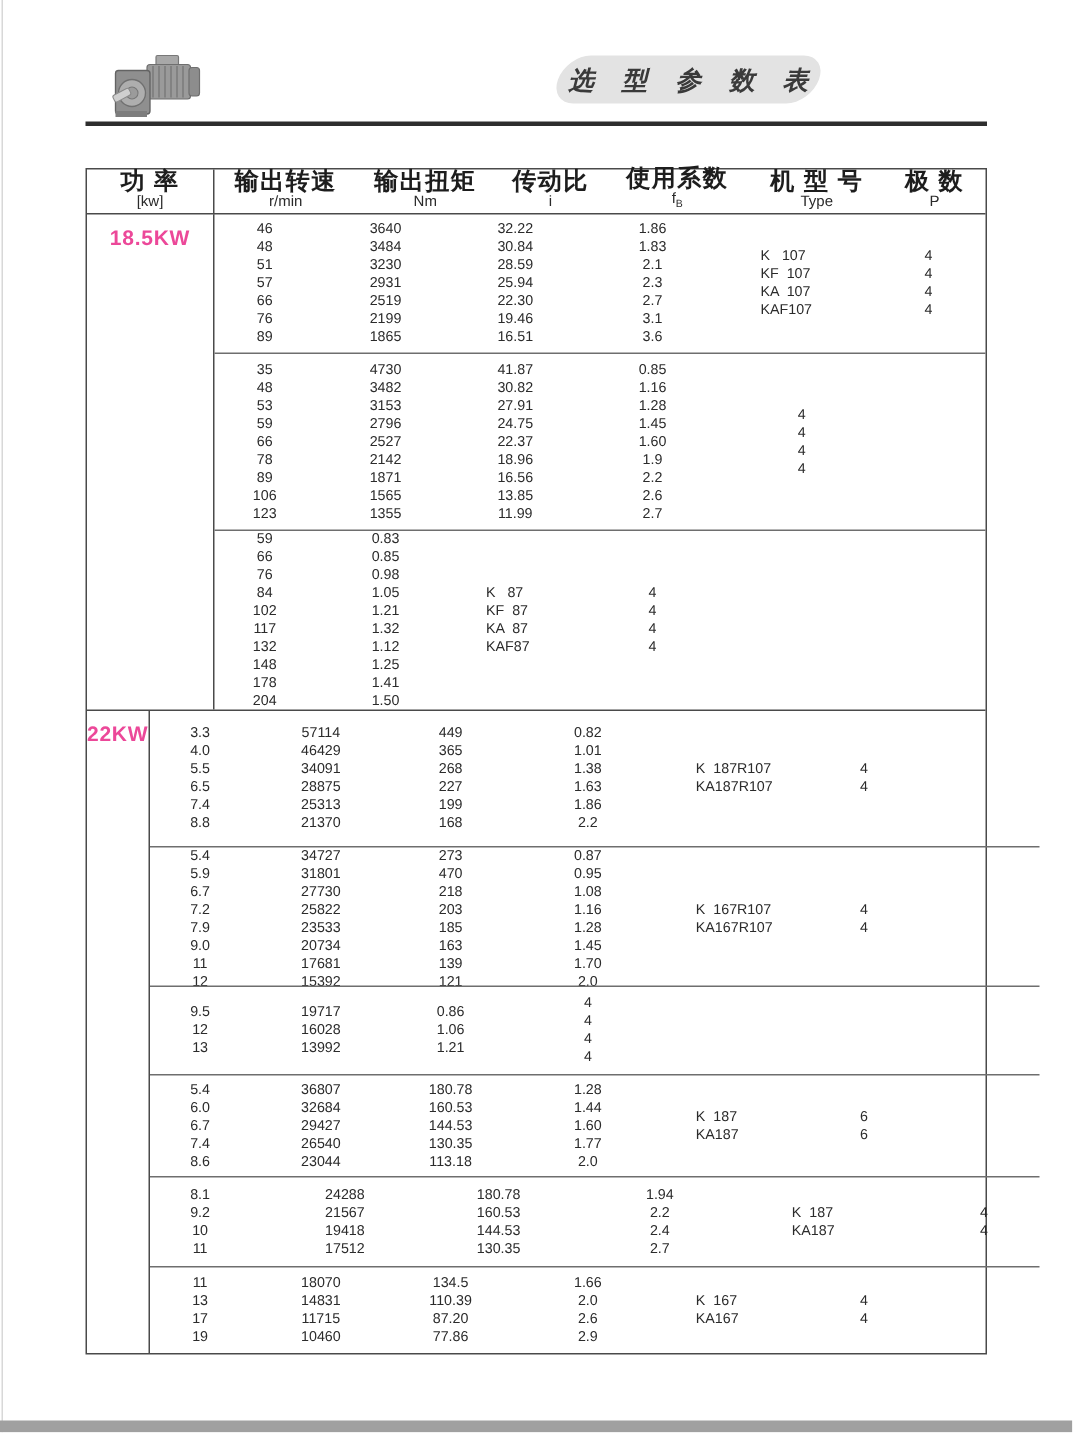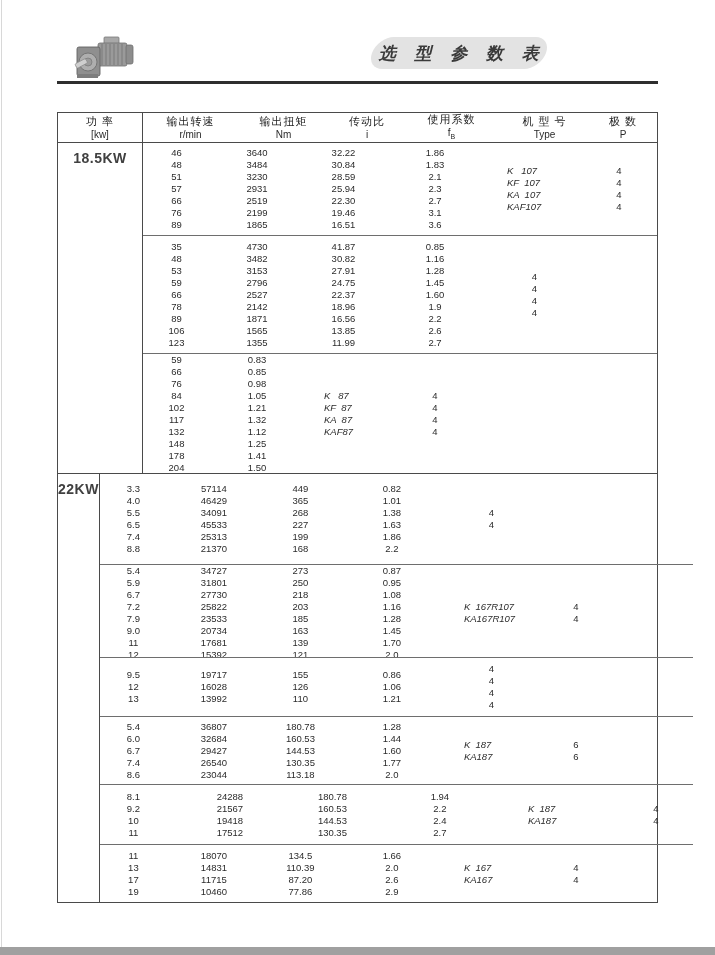--- a/index.html
+++ b/index.html
@@ -26,37 +26,37 @@
 
   .ptable {
     position:absolute; left:57px; top:112px; width:601px;
     border:1px solid #4a4a4a; background:#fff;
   }
   .thead {
     display:grid; grid-template-columns:85px 95px 91px 76px 93px 93px 64px;
     height:30px; border-bottom:1px solid #4a4a4a; align-items:center;
   }
   .th { text-align:center; line-height:13px; }
-  .th .zh { font-size:11px; font-weight:normal; letter-spacing:1px; color:#1d1d1d; }
+  .th .zh { font-size:16px; font-weight:bold; letter-spacing:1px; color:#1d1d1d; }
   .th .unit { font-size:10px; color:#2a2a2a; }
   .th sub { font-size:7px; }
   .th.power { border-right:1px solid #4a4a4a; height:100%; display:flex; flex-direction:column; justify-content:center; }
 
   .table-section { display:flex; }
   .table-section + .table-section { border-top:1px solid #4a4a4a; }
   .power-cell { width:85px; border-right:1px solid #4a4a4a; padding-top:7px; text-align:center; }
-  .power-label { font-size:14px; font-weight:bold; letter-spacing:0.5px; color:#404040; }
+  .power-label { font-size:14px; font-weight:bold; letter-spacing:0.5px; color:#ec4899; }
   .groups { flex:1; display:flex; flex-direction:column; }
   .group {
     display:grid; grid-template-columns:67px 94px 79px 104px 95px 74px;
   }
   .group + .group { border-top:1px solid #6e6e6e; }
   .gcol { display:flex; flex-direction:column; justify-content:center; }
   .gline { height:12px; line-height:12px; font-size:9.5px; text-align:center; color:#2b2b2b; white-space:pre; }
-  .gcol.type .gline { text-align:left; padding-left:20px;font-style:italic; }
+  .gcol.type .gline { text-align:left; padding-left:20px; }
 </style>
 </head>
 <body>
 
 <div class="page">
   <div class="page-edge"></div>
 
   <svg class="logo" viewBox="0 0 66 50">
     <rect x="31" y="3" width="15" height="9" rx="1" fill="#a8a8a8" stroke="#787878" stroke-width="0.8"></rect>
     <rect x="25" y="9" width="29" height="23" rx="2" fill="#9a9a9a" stroke="#6f6f6f" stroke-width="0.8"></rect>
@@ -272,39 +272,43 @@
                 <div class="gline">4.0</div>
                 <div class="gline">5.5</div>
                 <div class="gline">6.5</div>
                 <div class="gline">7.4</div>
                 <div class="gline">8.8</div>
               </div>
               <div class="gcol">
                 <div class="gline">57114</div>
                 <div class="gline">46429</div>
                 <div class="gline">34091</div>
-                <div class="gline">45533</div>
+                <div class="gline">28875</div>
                 <div class="gline">25313</div>
                 <div class="gline">21370</div>
               </div>
               <div class="gcol">
                 <div class="gline">449</div>
                 <div class="gline">365</div>
                 <div class="gline">268</div>
                 <div class="gline">227</div>
                 <div class="gline">199</div>
                 <div class="gline">168</div>
               </div>
               <div class="gcol">
                 <div class="gline">0.82</div>
                 <div class="gline">1.01</div>
                 <div class="gline">1.38</div>
                 <div class="gline">1.63</div>
                 <div class="gline">1.86</div>
                 <div class="gline">2.2</div>
+              </div>
+              <div class="gcol type">
+                <div class="gline">K  187R107</div>
+                <div class="gline">KA187R107</div>
               </div>
               <div class="gcol">
                 <div class="gline">4</div>
                 <div class="gline">4</div>
               </div>
             </div>
             <div class="group" style="height: 93px;">
               <div class="gcol">
                 <div class="gline">5.4</div>
                 <div class="gline">5.9</div>
@@ -320,21 +324,21 @@
                 <div class="gline">31801</div>
                 <div class="gline">27730</div>
                 <div class="gline">25822</div>
                 <div class="gline">23533</div>
                 <div class="gline">20734</div>
                 <div class="gline">17681</div>
                 <div class="gline">15392</div>
               </div>
               <div class="gcol">
                 <div class="gline">273</div>
-                <div class="gline">250</div>
+                <div class="gline">470</div>
                 <div class="gline">218</div>
                 <div class="gline">203</div>
                 <div class="gline">185</div>
                 <div class="gline">163</div>
                 <div class="gline">139</div>
                 <div class="gline">121</div>
               </div>
               <div class="gcol">
                 <div class="gline">0.87</div>
                 <div class="gline">0.95</div>
@@ -359,25 +363,20 @@
                 <div class="gline">9.5</div>
                 <div class="gline">12</div>
                 <div class="gline">13</div>
               </div>
               <div class="gcol">
                 <div class="gline">19717</div>
                 <div class="gline">16028</div>
                 <div class="gline">13992</div>
               </div>
               <div class="gcol">
-                <div class="gline">155</div>
-                <div class="gline">126</div>
-                <div class="gline">110</div>
-              </div>
-              <div class="gcol">
                 <div class="gline">0.86</div>
                 <div class="gline">1.06</div>
                 <div class="gline">1.21</div>
               </div>
               <div class="gcol">
                 <div class="gline">4</div>
                 <div class="gline">4</div>
                 <div class="gline">4</div>
                 <div class="gline">4</div>
               </div>

